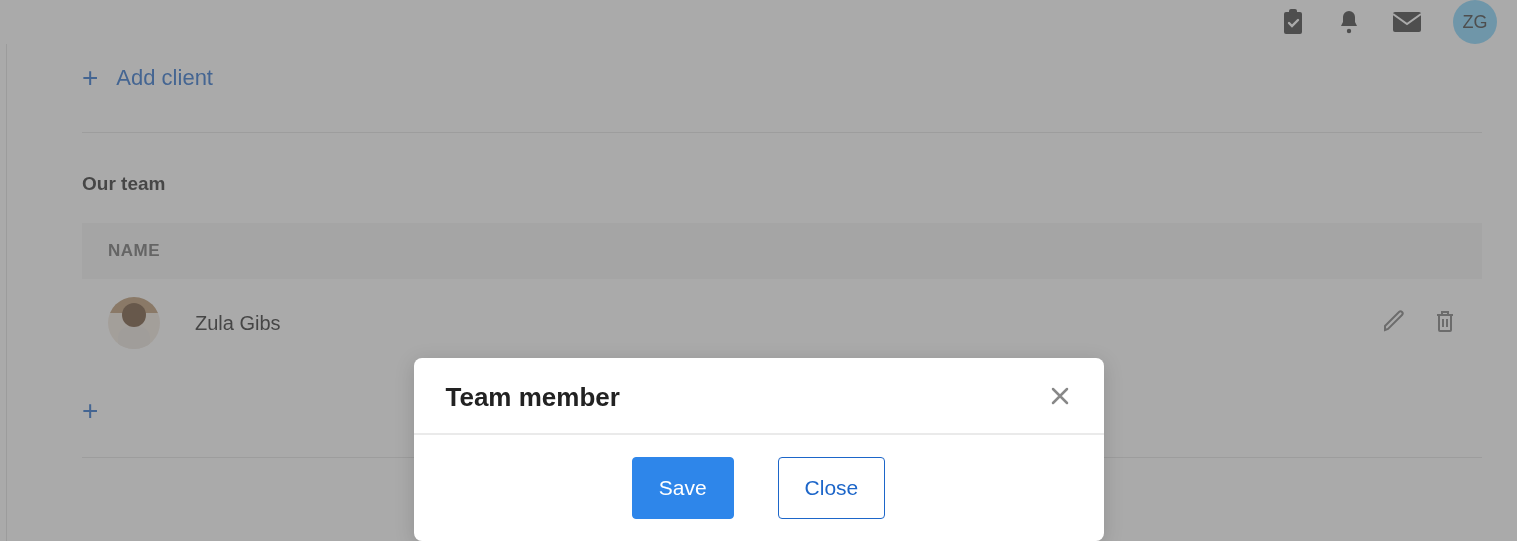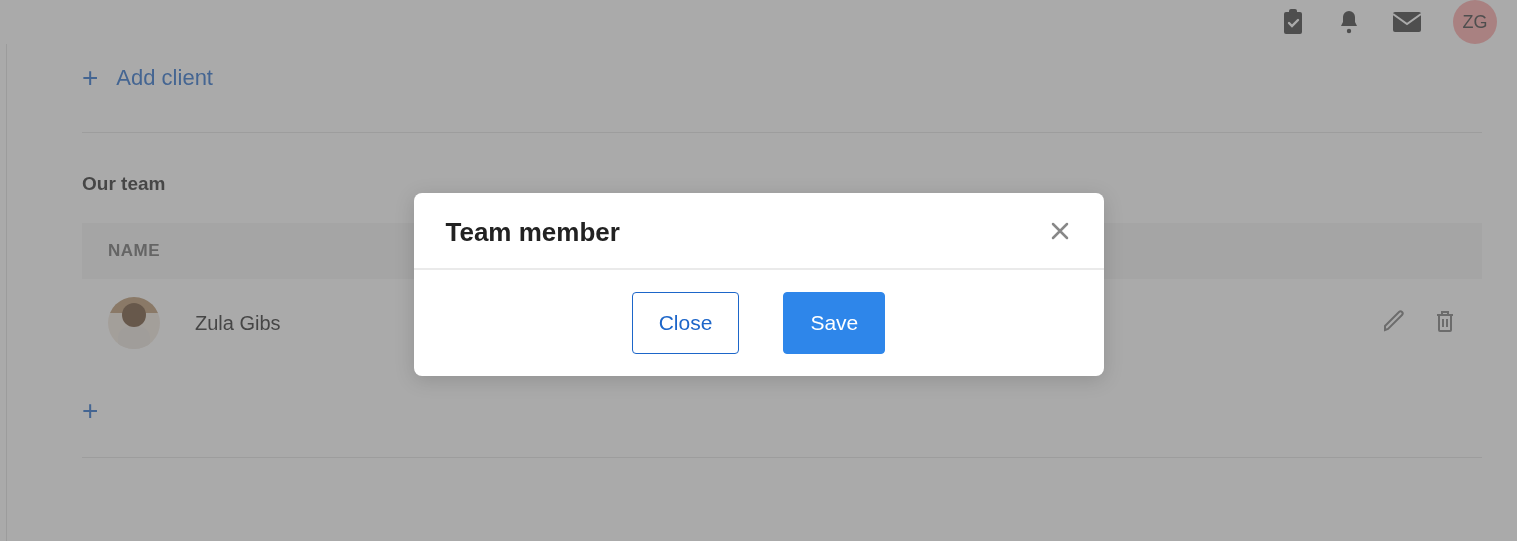--- a/index.html
+++ b/index.html
@@ -34,21 +34,21 @@
   .topbar .icon {
     color: #333;
     display: flex;
     align-items: center;
     justify-content: center;
   }
   .avatar-badge {
     width: 44px;
     height: 44px;
     border-radius: 50%;
-    background: #fca5a5;
+    background: #7dd3fc;
     color: #333;
     font-size: 18px;
     font-weight: 500;
     display: flex;
     align-items: center;
     justify-content: center;
   }
 
   .content {
     padding: 0 0 0 75px;
@@ -163,21 +163,21 @@
     margin-top: 32px;
     width: 1400px;
   }
 
   
   .overlay {
     position: absolute;
     inset: 0;
     background: rgba(100,100,100,0.55);
     display: flex;
-    align-items: center;
+    align-items: flex-end;
     justify-content: center;
   }
 
   .modal {
     background: #fff;
     width: 690px;
     border-radius: 8px;
     margin-top: 28px;
     box-shadow: 0 4px 20px rgba(0,0,0,0.15);
     display: flex;
@@ -353,21 +353,21 @@
       <div class="modal-title">Team member</div>
       <span class="close-x">
         <svg width="24" height="24" viewBox="0 0 24 24" fill="none" stroke="currentColor" stroke-width="2.5" stroke-linecap="round">
             <path d="M5 5 L19 19 M19 5 L5 19"></path>
           </svg>
       </span>
     </div>
 
 
     <div class="modal-footer">
+      <button class="btn btn-primary">
+        <span>Save</span>
+      </button>
       <button class="btn btn-secondary">
         <span>Close</span>
       </button>
-      <button class="btn btn-primary">
-        <span>Save</span>
-      </button>
     </div>
   </div>
 </div>
 
 </body></html>

